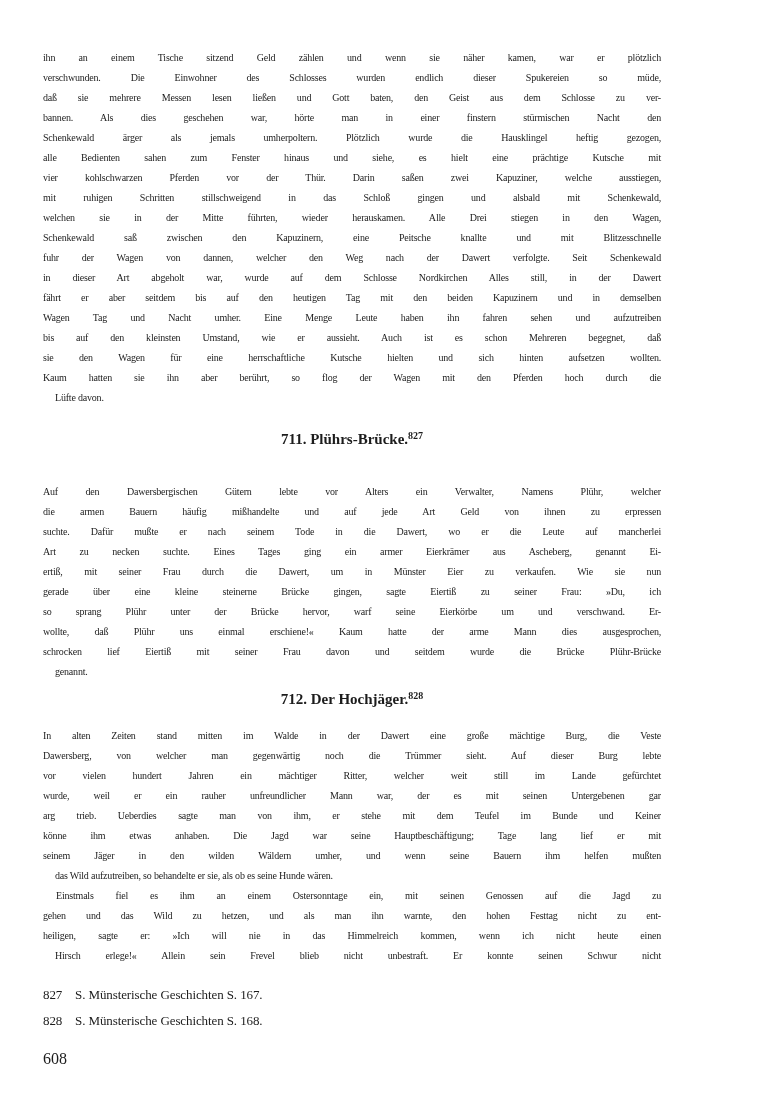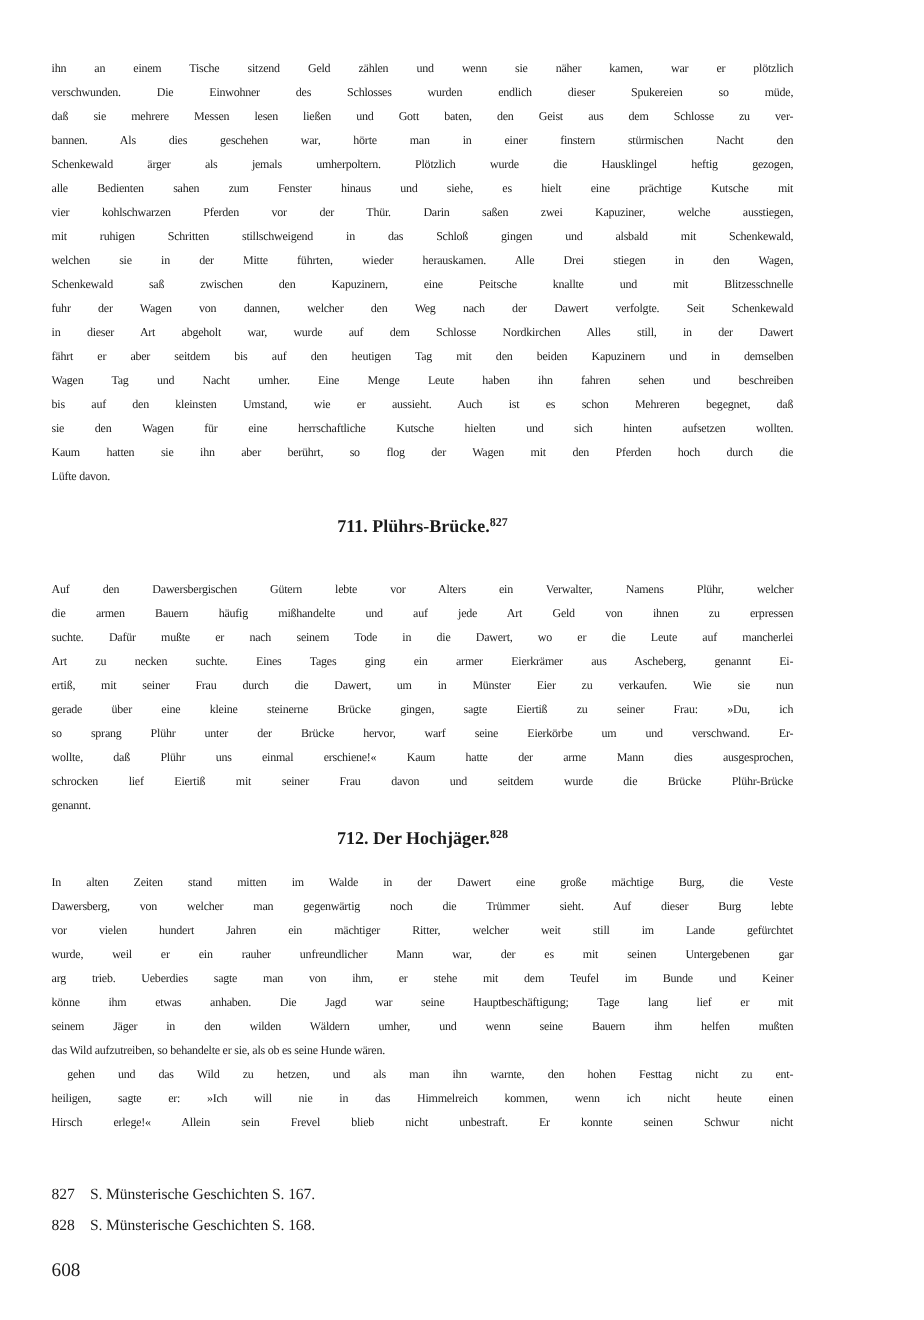--- a/index.html
+++ b/index.html
@@ -19,20 +19,21 @@
     font-size: 10px;
     line-height: 20px;
     letter-spacing: -0.2px;
   }
   .para .line {
     text-align: justify;
     text-align-last: justify;
   }
   .para .line.last {
     text-align-last: left;
+    margin-left: 12px;
   }
   .para.justify-last .line.last {
     text-align-last: justify;
   }
   .para.indent-first .line:first-child {
     text-indent: 13px;
   }
   .heading {
     position: absolute;
     left: 43px;
@@ -81,21 +82,21 @@
       <div class="line">bannen. Als dies geschehen war, hörte man in einer finstern stürmischen Nacht den</div>
       <div class="line">Schenkewald ärger als jemals umherpoltern. Plötzlich wurde die Hausklingel heftig gezogen,</div>
       <div class="line">alle Bedienten sahen zum Fenster hinaus und siehe, es hielt eine prächtige Kutsche mit</div>
       <div class="line">vier kohlschwarzen Pferden vor der Thür. Darin saßen zwei Kapuziner, welche ausstiegen,</div>
       <div class="line">mit ruhigen Schritten stillschweigend in das Schloß gingen und alsbald mit Schenkewald,</div>
       <div class="line">welchen sie in der Mitte führten, wieder herauskamen. Alle Drei stiegen in den Wagen,</div>
       <div class="line">Schenkewald saß zwischen den Kapuzinern, eine Peitsche knallte und mit Blitzesschnelle</div>
       <div class="line">fuhr der Wagen von dannen, welcher den Weg nach der Dawert verfolgte. Seit Schenkewald</div>
       <div class="line">in dieser Art abgeholt war, wurde auf dem Schlosse Nordkirchen Alles still, in der Dawert</div>
       <div class="line">fährt er aber seitdem bis auf den heutigen Tag mit den beiden Kapuzinern und in demselben</div>
-      <div class="line">Wagen Tag und Nacht umher. Eine Menge Leute haben ihn fahren sehen und beschreiben</div>
+      <div class="line">Wagen Tag und Nacht umher. Eine Menge Leute haben ihn fahren sehen und aufzutreiben</div>
       <div class="line">bis auf den kleinsten Umstand, wie er aussieht. Auch ist es schon Mehreren begegnet, daß</div>
       <div class="line">sie den Wagen für eine herrschaftliche Kutsche hielten und sich hinten aufsetzen wollten.</div>
       <div class="line">Kaum hatten sie ihn aber berührt, so flog der Wagen mit den Pferden hoch durch die</div>
       <div class="line last">Lüfte davon.</div>
     </div>
 
   <div class="heading" style="top:429px"><span>711. Plührs-Brücke.</span><sup>827</sup></div>
 
   <div class="para" style="top:482px">
       <div class="line">Auf den Dawersbergischen Gütern lebte vor Alters ein Verwalter, Namens Plühr, welcher</div>
@@ -117,20 +118,21 @@
       <div class="line">Dawersberg, von welcher man gegenwärtig noch die Trümmer sieht. Auf dieser Burg lebte</div>
       <div class="line">vor vielen hundert Jahren ein mächtiger Ritter, welcher weit still im Lande gefürchtet</div>
       <div class="line">wurde, weil er ein rauher unfreundlicher Mann war, der es mit seinen Untergebenen gar</div>
       <div class="line">arg trieb. Ueberdies sagte man von ihm, er stehe mit dem Teufel im Bunde und Keiner</div>
       <div class="line">könne ihm etwas anhaben. Die Jagd war seine Hauptbeschäftigung; Tage lang lief er mit</div>
       <div class="line">seinem Jäger in den wilden Wäldern umher, und wenn seine Bauern ihm helfen mußten</div>
       <div class="line last">das Wild aufzutreiben, so behandelte er sie, als ob es seine Hunde wären.</div>
     </div>
 
   <div class="para indent-first justify-last" style="top:886px">
+      <div class="line">Einstmals fiel es ihm an einem Ostersonntage ein, mit seinen Genossen auf die Jagd zu</div>
       <div class="line">gehen und das Wild zu hetzen, und als man ihn warnte, den hohen Festtag nicht zu ent-</div>
       <div class="line">heiligen, sagte er: »Ich will nie in das Himmelreich kommen, wenn ich nicht heute einen</div>
       <div class="line last">Hirsch erlege!« Allein sein Frevel blieb nicht unbestraft. Er konnte seinen Schwur nicht</div>
     </div>
 
   <div class="footnotes" style="top:982px">
     <div class="footnote"><span class="fn-num">827</span><span class="fn-text">S. Münsterische Geschichten S. 167.</span></div>
     <div class="footnote"><span class="fn-num">828</span><span class="fn-text">S. Münsterische Geschichten S. 168.</span></div>
   </div>
 

